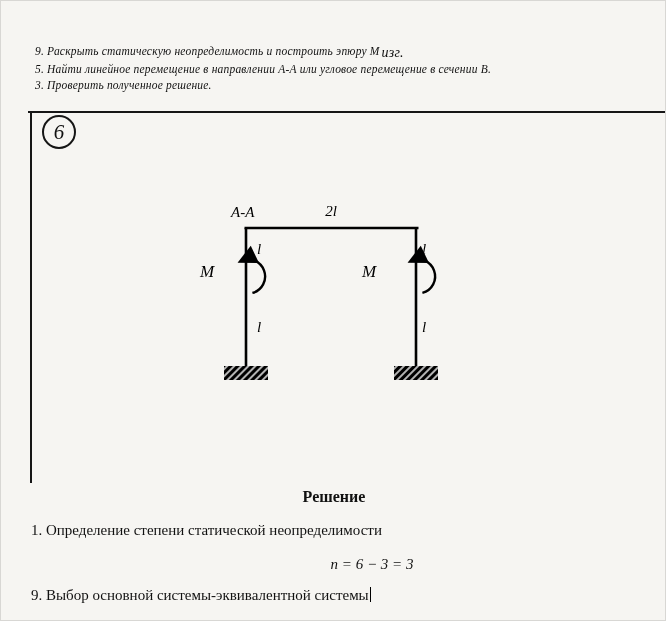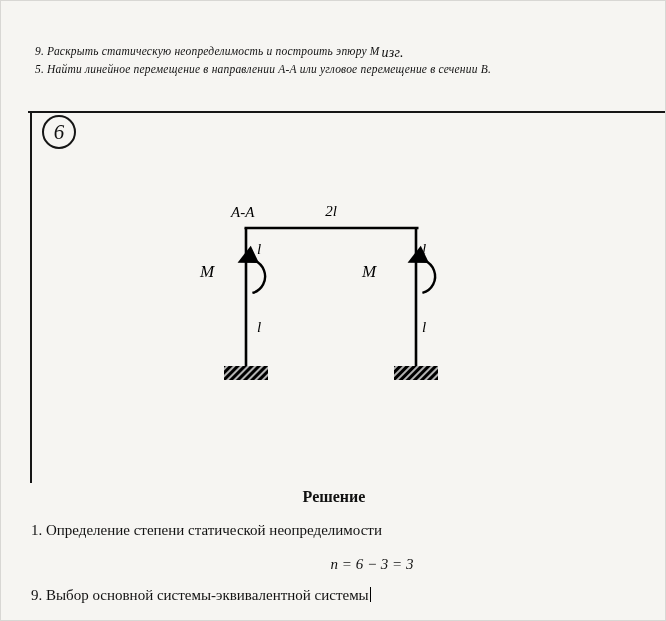--- a/index.html
+++ b/index.html
@@ -57,20 +57,21 @@
     display: inline-block; width: 1.5px; height: 15px;
     background: #000; margin-left: 1px; vertical-align: -2px;
   }
 </style>
 </head>
 <body>
 
 <div class="tasks">
   <div><span>9. Раскрыть статическую неопределимость и построить эпюру М</span><span class="sub">изг.</span></div>
   <div>5. Найти линейное перемещение в направлении А-А или угловое перемещение в сечении В.</div>
+  <div>3. Проверить полученное решение.</div>
 </div>
 
 <div class="hline"></div>
 <div class="vline"></div>
 
 <div class="fig-num">
   <span>6</span>
 </div>
 
 <svg class="diagram" width="280" height="200" viewBox="0 0 280 200">

